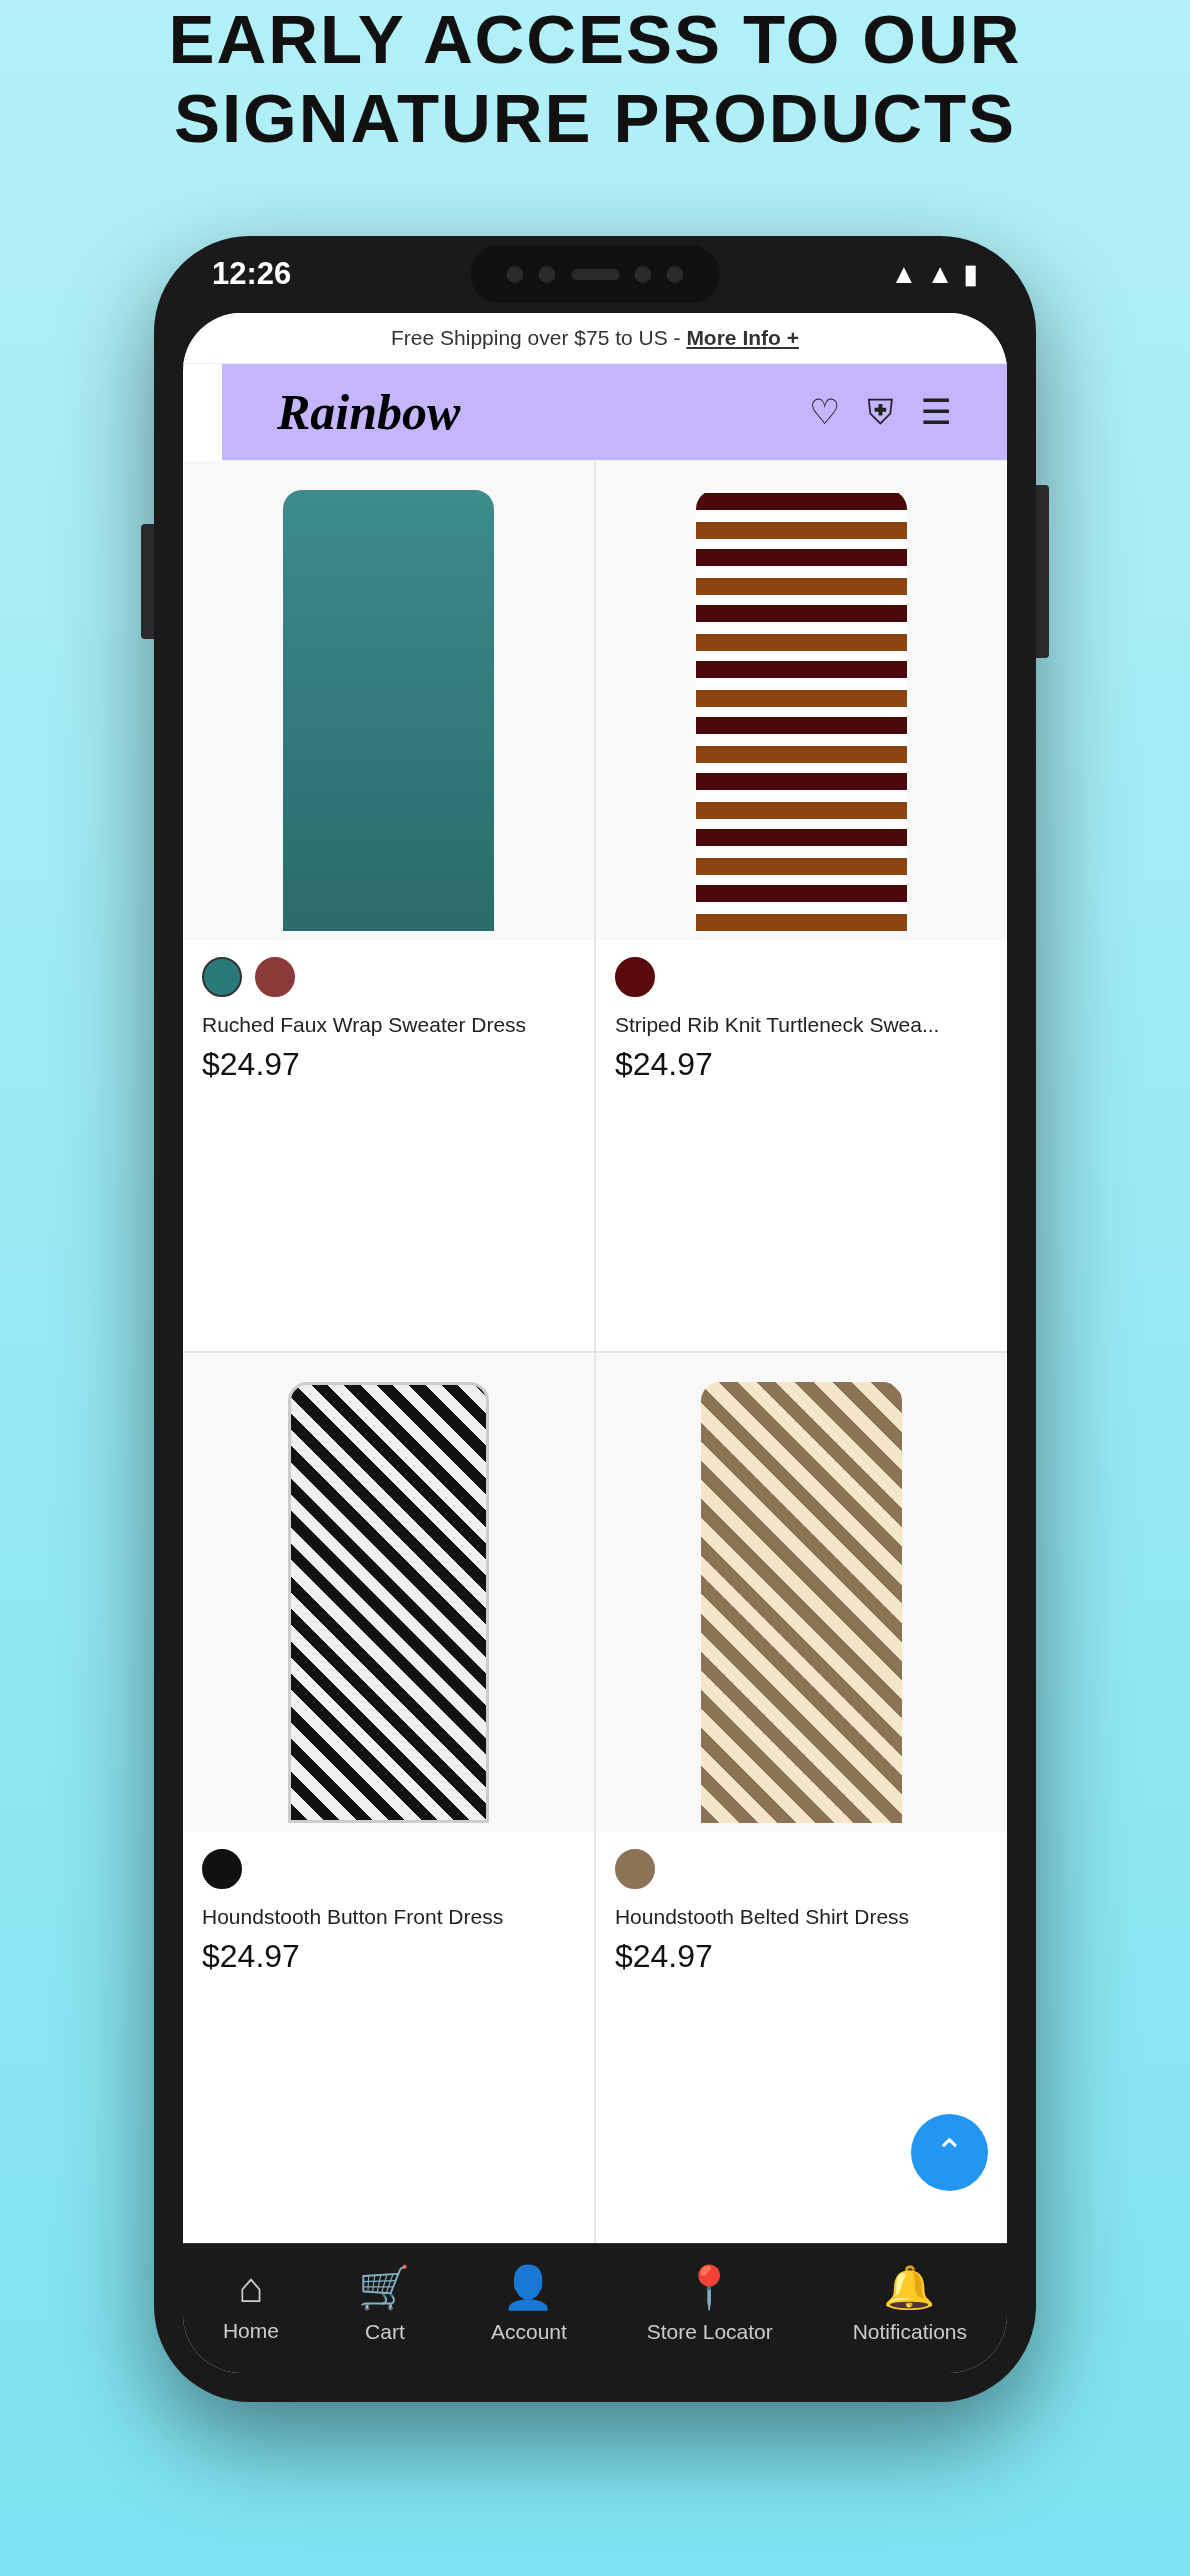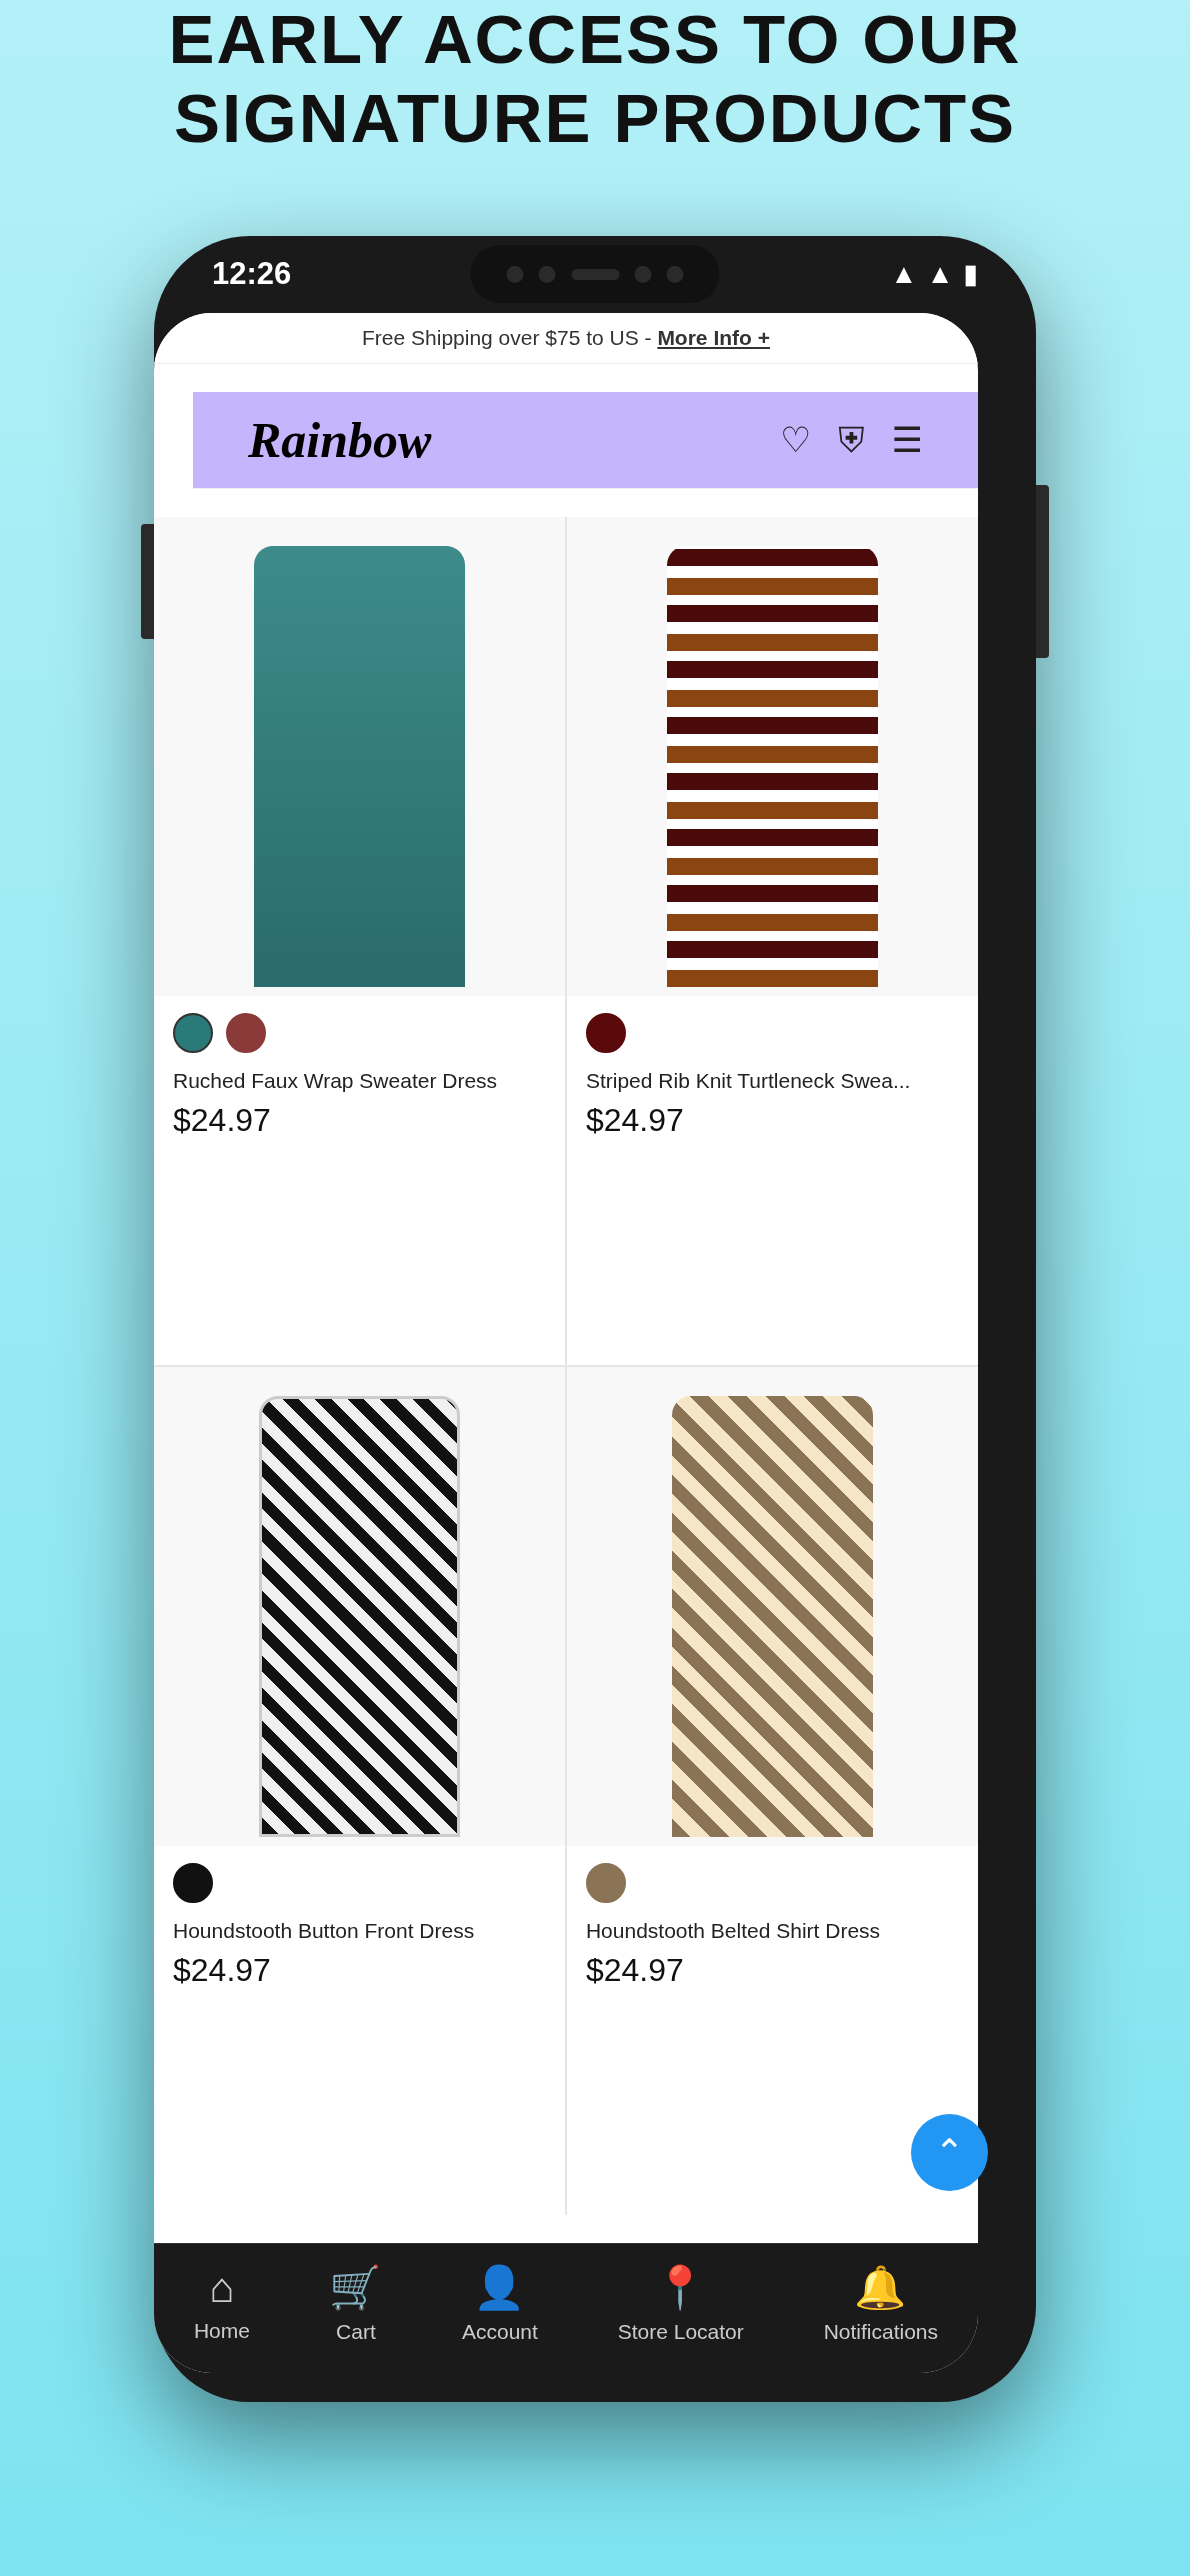--- a/index.html
+++ b/index.html
@@ -27,21 +27,21 @@
     .phone-wrapper {
       margin-top: 77px;
       width: 882px;
       height: 2166px;
       background: #1a1a1a;
       border-radius: 96px;
       box-shadow: 0 38px 96px rgba(0,0,0,0.45);
       position: relative;
       display: flex;
       flex-direction: column;
-      align-items: flex-start;
+      align-items: center;
     }
 
     
     .phone-notch-area {
       width: 100%;
       height: 77px;
       display: flex;
       align-items: center;
       justify-content: space-between;
       padding: 0 58px;
@@ -112,21 +112,20 @@
     
     .screen {
       width: 824px;
       flex: 1;
       background: #fff;
       border-radius: 58px;
       overflow: hidden;
       display: flex;
       flex-direction: column;
       margin-bottom: 29px;
-      gap: 28px;
     }
 
     .shipping-banner {
       background: #fff;
       text-align: center;
       padding: 13.4px 19px;
       font-size: 21px;
       color: #333;
       border-bottom: 1px solid #eee;
       flex-shrink: 0;

